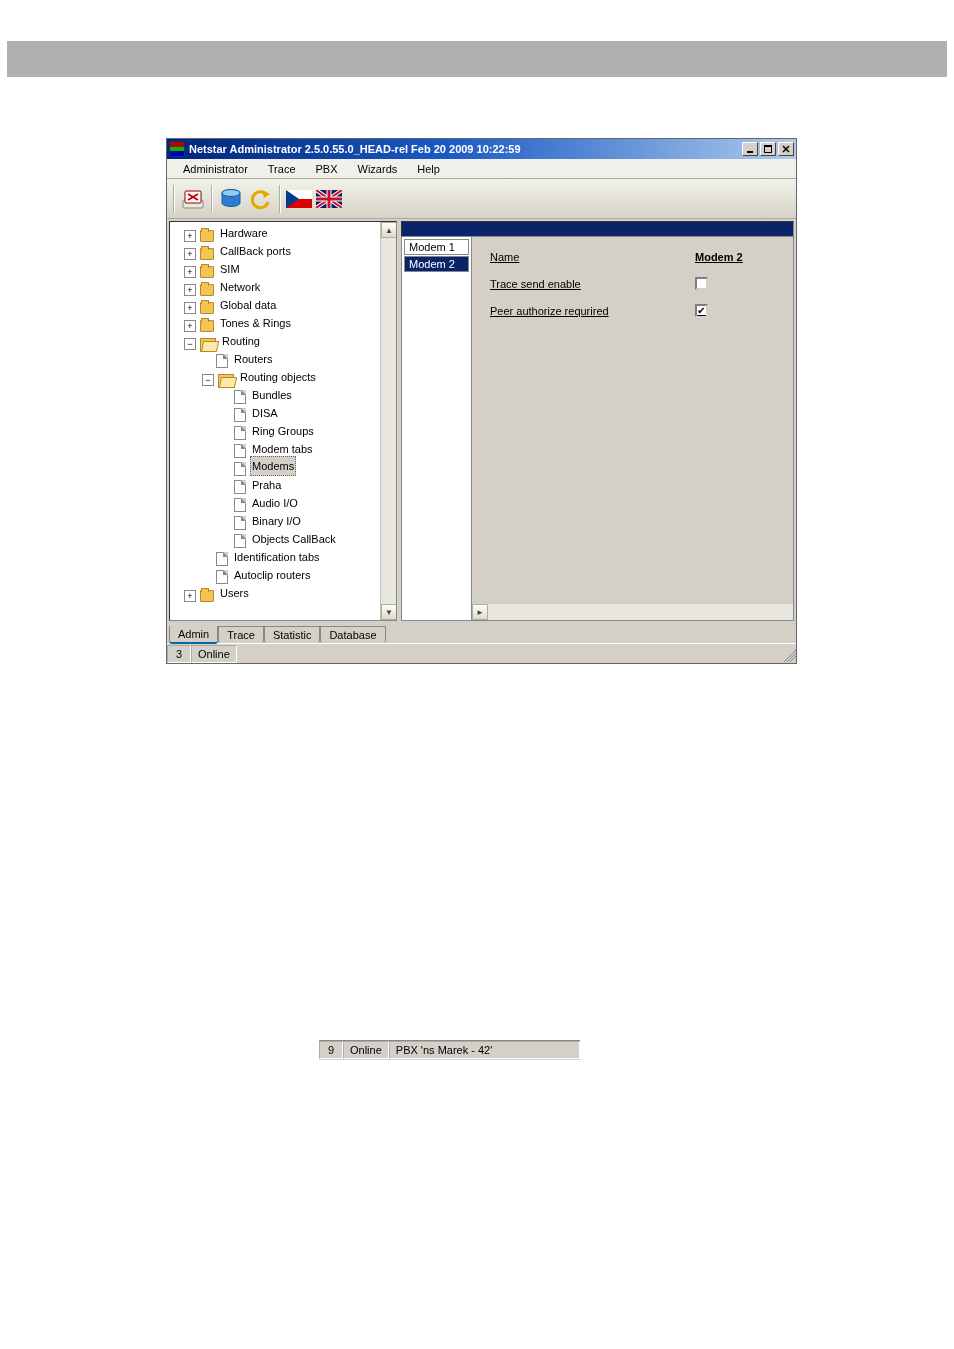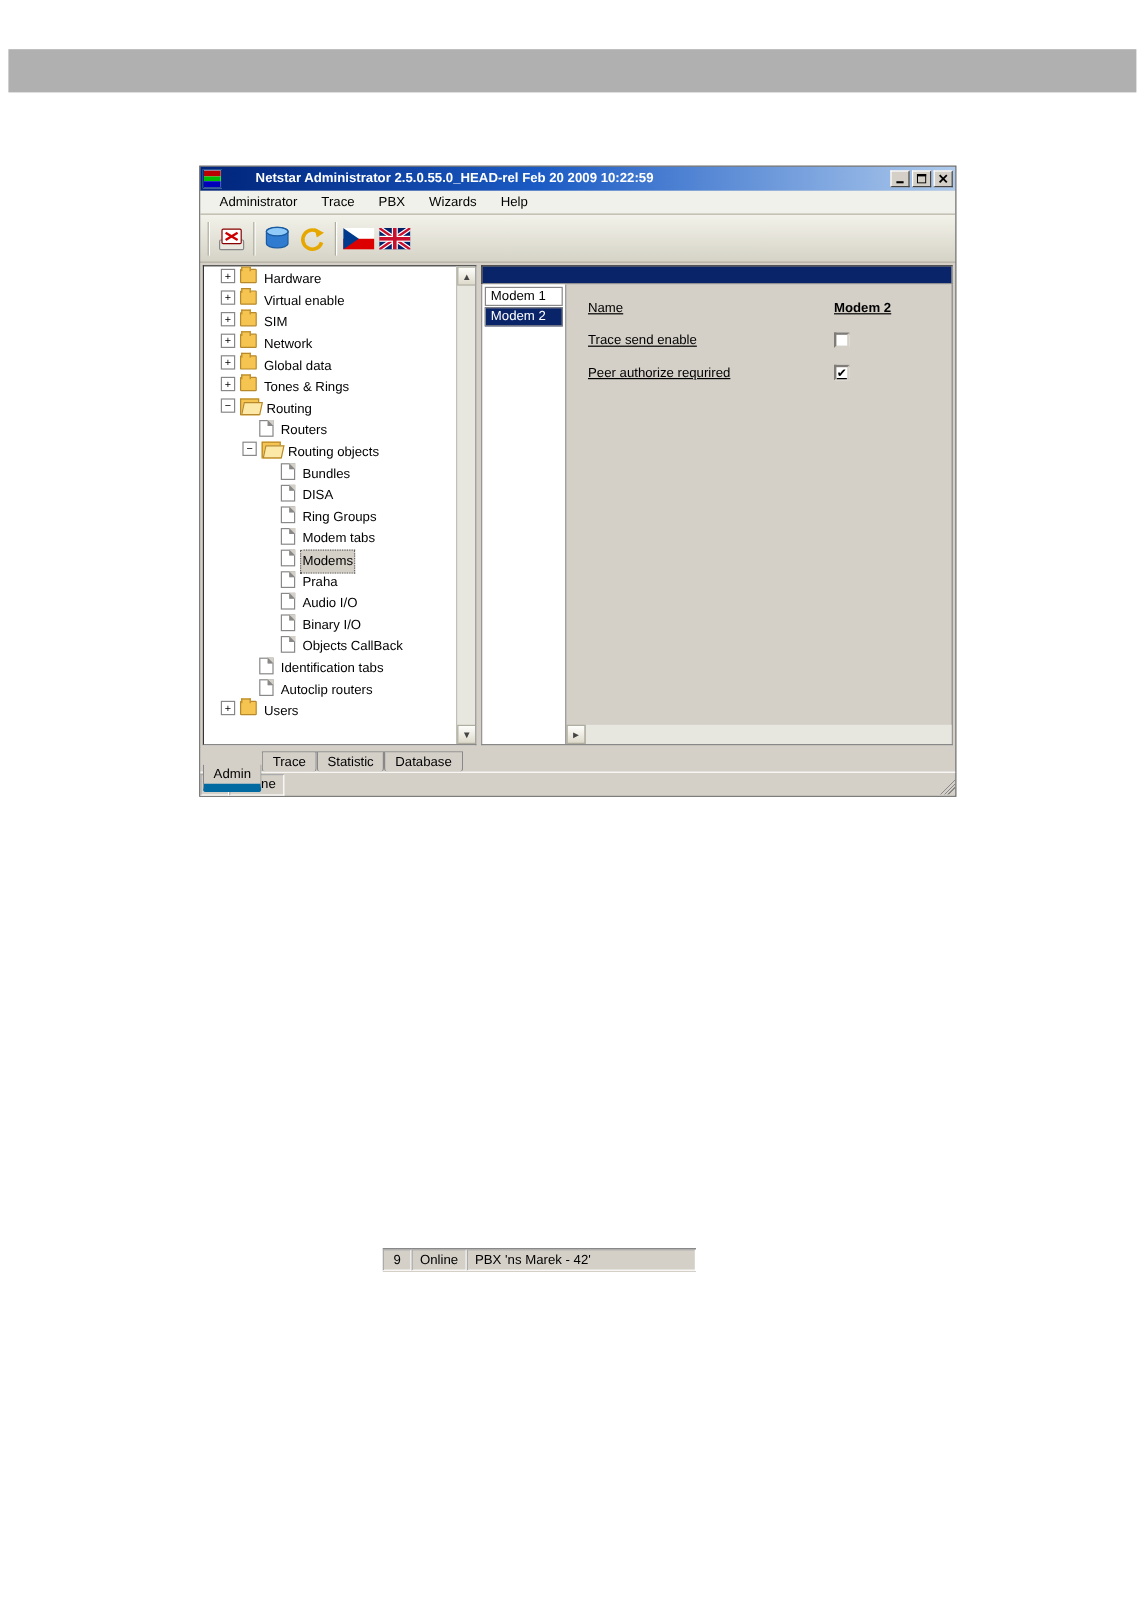--- a/index.html
+++ b/index.html
@@ -32,21 +32,20 @@
   
   .titlebar {
     height: 20px;
     background: linear-gradient(to right, #00247a, #1b5bc5 45%, #aecaec);
     display: flex;
     align-items: center;
     color: #fff;
     font-weight: bold;
     font-size: 11px;
     padding: 0 2px;
-    gap: 24px;
   }
   .titlebar .app-icon {
     width: 16px; height: 16px;
     background: #fff;
     border: 1px solid #003580;
     margin-right: 4px;
     display: flex;
     flex-direction: column;
     overflow: hidden;
   }
@@ -122,21 +121,21 @@
   .scroll-btn {
     position: absolute; left: 0; width: 16px; height: 16px;
     background: linear-gradient(#fdfdfb,#dedacb);
     border: 1px solid #b0aea0;
     display: flex; align-items: center; justify-content: center;
     color: #444; font-size: 8px;
   }
   .scroll-up { top: 0; }
   .scroll-down { bottom: 0; }
   .tree-row {
-    display: flex; align-items: flex-start; height: 18px; line-height: 18px;
+    display: flex; align-items: flex-end; height: 18px; line-height: 18px;
   }
   .tw { display: inline-flex; align-items: center; justify-content: center; width: 12px; height: 12px; border: 1px solid #888; background: #fff; font-size: 9px; line-height: 9px; margin-right: 2px; }
   .tw.minus::before { content: "−"; }
   .tw.plus::before { content: "+"; }
   .conn { width: 12px; display: inline-block; }
   .ico-folder {
     width: 14px; height: 12px;
     background: #f5c451;
     border: 1px solid #b8892a;
     border-radius: 1px;
@@ -253,22 +252,22 @@
     border-top: 1px solid #888;
     border-bottom: none;
     background: #d4d0c8;
     padding: 2px 8px;
     margin-right: 0px;
     border-radius: 0 0 3px 3px;
     font-size: 11px;
   }
   .tab.active {
     background: #d4d0c8;
-    position: relative; top: 17px;
-    border-bottom: 7px solid #0369a1;
+    position: relative; top: 1px;
+    border-bottom: 2px solid #0369a1;
     border-top: none;
   }
   
   .statusbar {
     background: #d4d0c8;
     height: 20px;
     border-top: 1px solid #fff;
     display: flex;
     align-items: center;
     font-size: 11px;
@@ -403,21 +402,21 @@
           <div class="tree-row">
             <span class="spacer" style="width: 12px;"></span>
             <span class="tw plus"></span>
             <span class="ico-folder"></span>
             <span class="tree-label">Hardware</span>
           </div>
           <div class="tree-row">
             <span class="spacer" style="width: 12px;"></span>
             <span class="tw plus"></span>
             <span class="ico-folder"></span>
-            <span class="tree-label">Virtual enable</span>
+            <span class="tree-label">CallBack ports</span>
           </div>
           <div class="tree-row">
             <span class="spacer" style="width: 12px;"></span>
             <span class="tw plus"></span>
             <span class="ico-folder"></span>
             <span class="tree-label">SIM</span>
           </div>
           <div class="tree-row">
             <span class="spacer" style="width: 12px;"></span>
             <span class="tw plus"></span>

